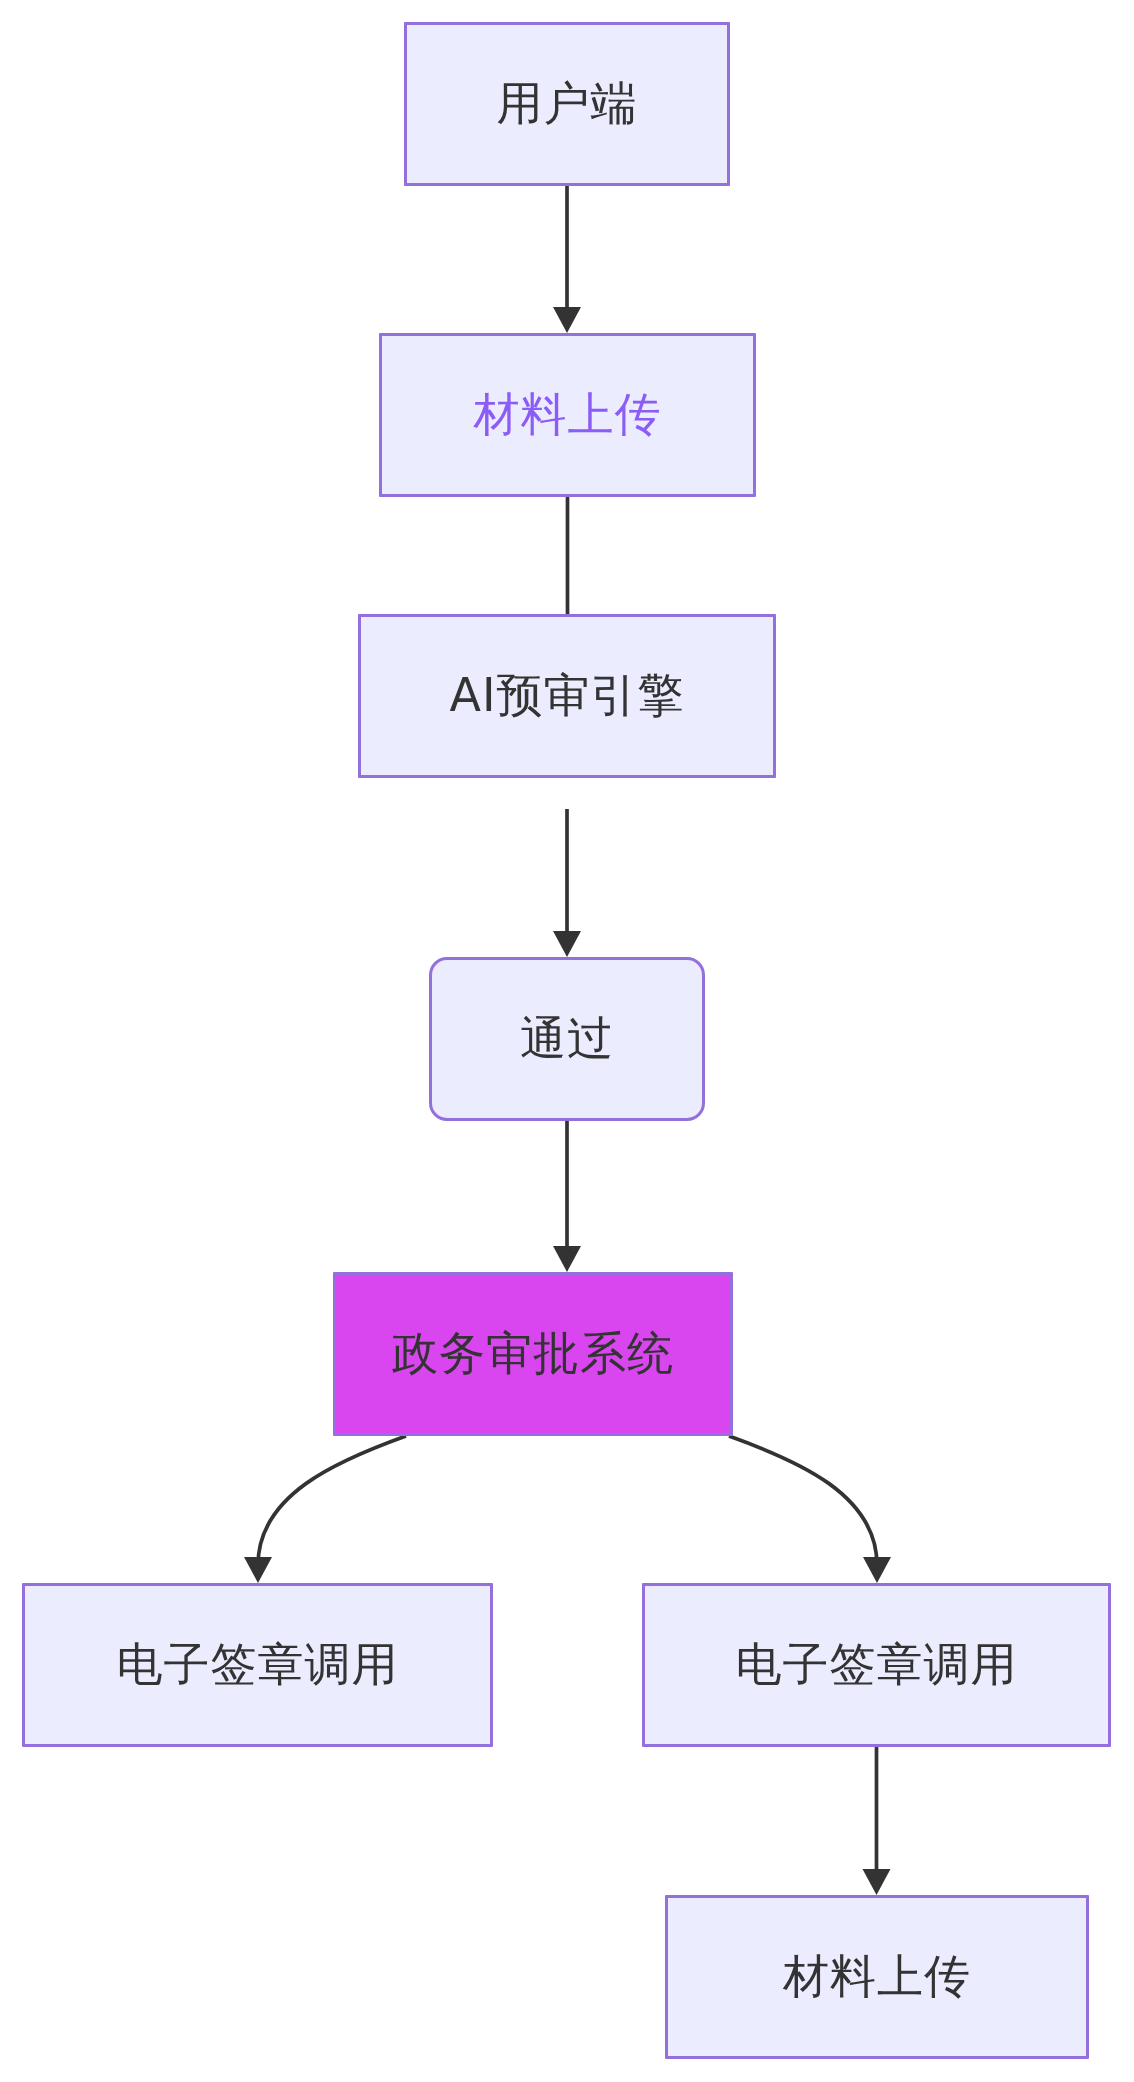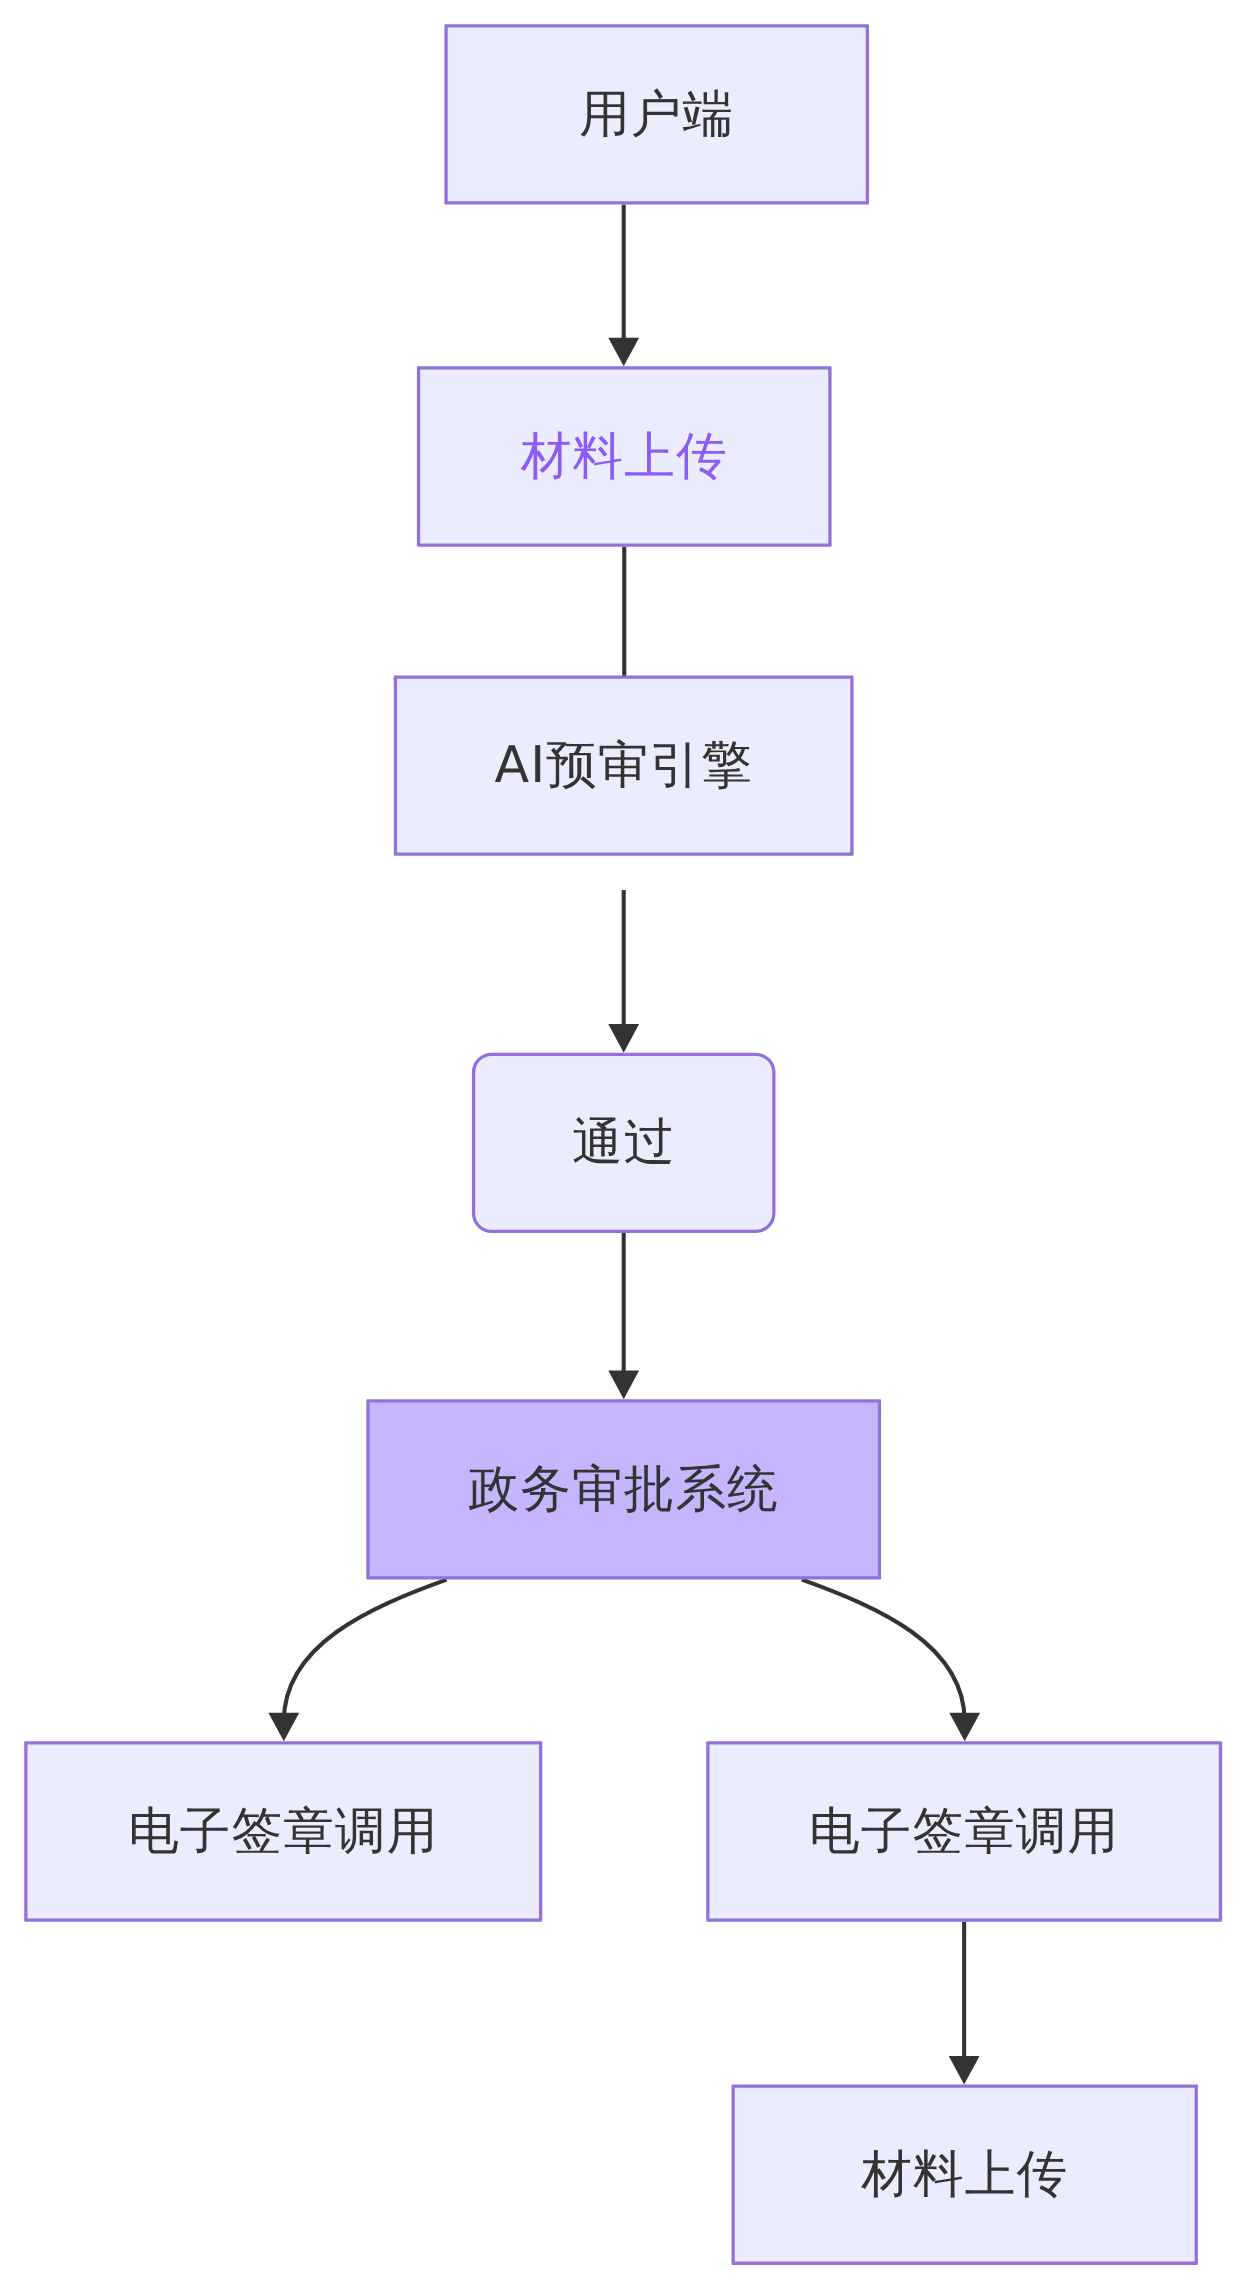--- a/index.html
+++ b/index.html
@@ -64,33 +64,33 @@
       <path d="M 567 1121 L 567 1259" class="edge-path" stroke="#333333"></path>
       <polygon points="553,1246 581,1246 567,1272" class="edge-arrowhead" fill="#333333"></polygon>
       <path d="M 406 1436 C 336.44 1461, 258 1495, 258 1565" class="edge-path" stroke="#333333"></path>
       <polygon points="244,1557 272,1557 258,1583" class="edge-arrowhead" fill="#333333"></polygon>
       <path d="M 729 1436 C 798.56 1461, 877 1495, 877 1565" class="edge-path" stroke="#333333"></path>
       <polygon points="863,1557 891,1557 877,1583" class="edge-arrowhead" fill="#333333"></polygon>
       <path d="M 876.5 1747 L 876.5 1882" class="edge-path" stroke="#333333"></path>
       <polygon points="862.5,1869 890.5,1869 876.5,1895" class="edge-arrowhead" fill="#333333"></polygon>
     </svg>
   <div id="nodes-layer">
-      <div class="node" style="left: 404px; top: 22px; width: 386px; height: 164px; background: rgb(236, 236, 255); border-color: rgb(147, 112, 219);">
+      <div class="node" style="left: 404px; top: 22px; width: 326px; height: 164px; background: rgb(236, 236, 255); border-color: rgb(147, 112, 219);">
         <span class="node-label" style="color: rgb(51, 51, 51);">用户端</span>
       </div>
       <div class="node" style="left: 379px; top: 333px; width: 377px; height: 164px; background: rgb(236, 236, 255); border-color: rgb(147, 112, 219);">
         <span class="node-label" style="color: #8b5cf6;">材料上传</span>
       </div>
       <div class="node" style="left: 358px; top: 614px; width: 418px; height: 164px; background: rgb(236, 236, 255); border-color: rgb(147, 112, 219);">
         <span class="node-label" style="color: rgb(51, 51, 51);">AI预审引擎</span>
       </div>
       <div class="node" style="left: 429px; top: 957px; width: 276px; height: 164px; background: rgb(236, 236, 255); border-color: rgb(147, 112, 219); border-radius: 18px;">
         <span class="node-label" style="color: rgb(51, 51, 51);">通过</span>
       </div>
-      <div class="node" style="left: 333px; top: 1272px; width: 468px; height: 164px; background: #c4b5fd; border-color: rgb(147, 112, 219);">
+      <div class="node" style="left: 333px; top: 1272px; width: 400px; height: 164px; background: #d946ef; border-color: rgb(147, 112, 219);">
         <span class="node-label" style="color: rgb(51, 51, 51);">政务审批系统</span>
       </div>
       <div class="node" style="left: 22px; top: 1583px; width: 471px; height: 164px; background: rgb(236, 236, 255); border-color: rgb(147, 112, 219);">
         <span class="node-label" style="color: rgb(51, 51, 51);">电子签章调用</span>
       </div>
       <div class="node" style="left: 642px; top: 1583px; width: 469px; height: 164px; background: rgb(236, 236, 255); border-color: rgb(147, 112, 219);">
         <span class="node-label" style="color: rgb(51, 51, 51); text-align: center;">电子签章调用</span>
       </div>
       <div class="node" style="left: 665px; top: 1895px; width: 424px; height: 164px; background: rgb(236, 236, 255); border-color: rgb(147, 112, 219);">
         <span class="node-label" style="color: rgb(51, 51, 51);">材料上传</span>

